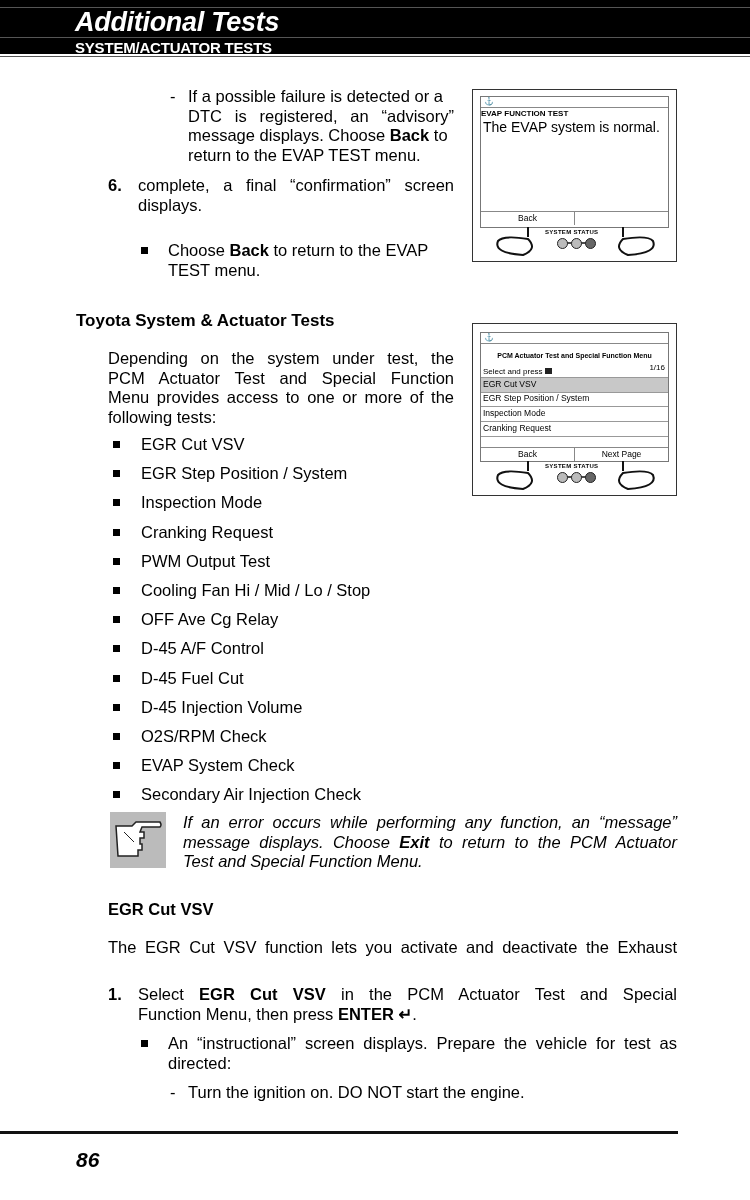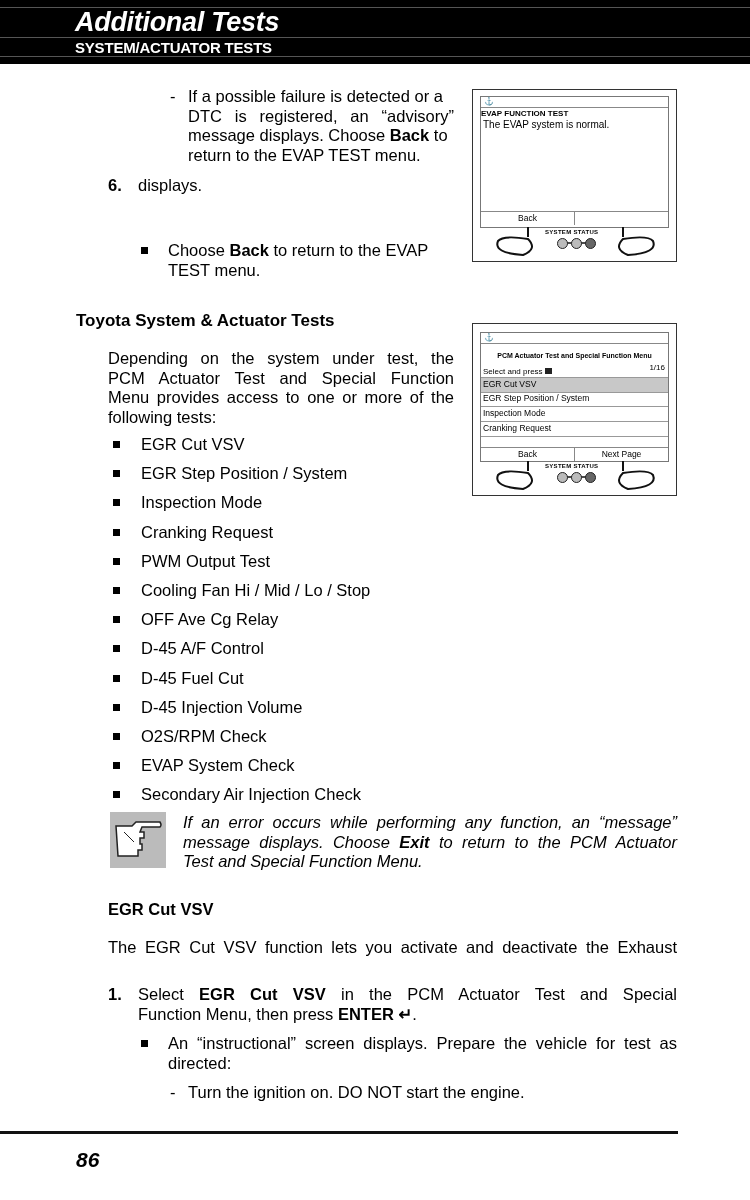--- a/index.html
+++ b/index.html
@@ -1,18 +1,18 @@
 <!DOCTYPE html>
 <html><head>
 <meta charset="utf-8">
 <style>
   html, body { margin:0; padding:0; background:#fff; }
   body { width:750px; height:1200px; position:relative; overflow:hidden;
          font-family:"Liberation Sans", sans-serif; color:#000; }
-  .hdr { position:absolute; left:0; top:0; width:750px; height:64px; background:#000; }
+  .hdr { position:absolute; left:0; top:0; width:750px; height:54px; background:#000; }
   .hdr .l1 { position:absolute; left:0; right:0; top:7px; border-top:1px solid #555; }
   .hdr .l2 { position:absolute; left:0; right:0; top:37px; border-top:1px solid #555; }
   .hdr .l3 { position:absolute; left:0; right:0; top:56px; border-top:1px solid #555; }
   .hdr .title { position:absolute; left:75px; top:7px; color:#fff; font-size:27px; font-weight:bold; font-style:italic; letter-spacing:-0.3px; }
   .hdr .sub { position:absolute; left:75px; top:39px; color:#fff; font-size:15px; font-weight:bold; letter-spacing:-0.2px; }
   .t { position:absolute; font-size:16.5px; line-height:19.5px; }
   .just { text-align:justify; text-align-last:left; }
   .bullet { position:absolute; width:7px; height:7px; background:#000; }
   .screen { position:absolute; border:1.5px solid #333; background:#fff; }
   .lcd { position:absolute; border:1px solid #777; background:#fff; font-size:8.5px; }
@@ -40,34 +40,35 @@
 <div class="t" style="left:170px;top:87px;">-</div>
 <div class="t just" style="left:188px;top:87px;width:266px;">
   <div>If a possible failure is detected or a</div>
   <div style="text-align-last:justify;">DTC is registered, an “advisory”</div>
   <div><span>message displays. Choose </span><b>Back</b><span> to</span></div>
   <div>return to the EVAP TEST menu.</div>
 </div>
 
 <div class="t" style="left:108px;top:176px;font-weight:bold;">6.</div>
 <div class="t" style="left:138px;top:176px;width:316px;">
+  <div style="text-align:justify;text-align-last:justify;">complete, a final “confirmation” screen</div>
   <div>displays.</div>
 </div>
 <div class="bullet" style="left:141px;top:247px;"></div>
 <div class="t" style="left:168px;top:241px;width:286px;">
   <div><span>Choose </span><b>Back</b><span> to return to the EVAP</span></div>
   <div>TEST menu.</div>
 </div>
 
 <div class="screen" style="left:472px;top:89px;width:203px;height:171px;">
   <div class="lcd" style="left:7px;top:6px;width:187px;height:130px;">
     <div style="position:absolute;left:3px;top:0;font-size:8px;">⚓</div>
     <div style="position:absolute;left:0;right:0;top:10px;border-top:1px solid #888;"></div>
     <div style="position:absolute;left:0;right:0;top:12px;font-weight:bold;font-size:8px;">EVAP FUNCTION TEST</div>
-    <div style="position:absolute;left:2px;top:22px;font-size:10px;">The EVAP system is normal.</div>
+    <div style="position:absolute;left:2px;top:22px;font-size:14px;">The EVAP system is normal.</div>
     <div class="btnrow" style="top:114px;">
       <div>Back</div>
       <div></div>
     </div>
   </div>
   <svg style="position:absolute;left:20px;top:137px;" width="165" height="30">
     <path d="M35 0 V10 M5 14 Q0 26 30 28 Q45 22 35 12 Q10 8 5 14Z" fill="none" stroke="#111" stroke-width="2"></path>
     <path d="M130 0 V10 M160 14 Q165 26 135 28 Q120 22 130 12 Q155 8 160 14Z" fill="none" stroke="#111" stroke-width="2"></path>
     <line x1="66" y1="16" x2="100" y2="16" stroke="#111" stroke-width="1.5"></line>
   </svg>

